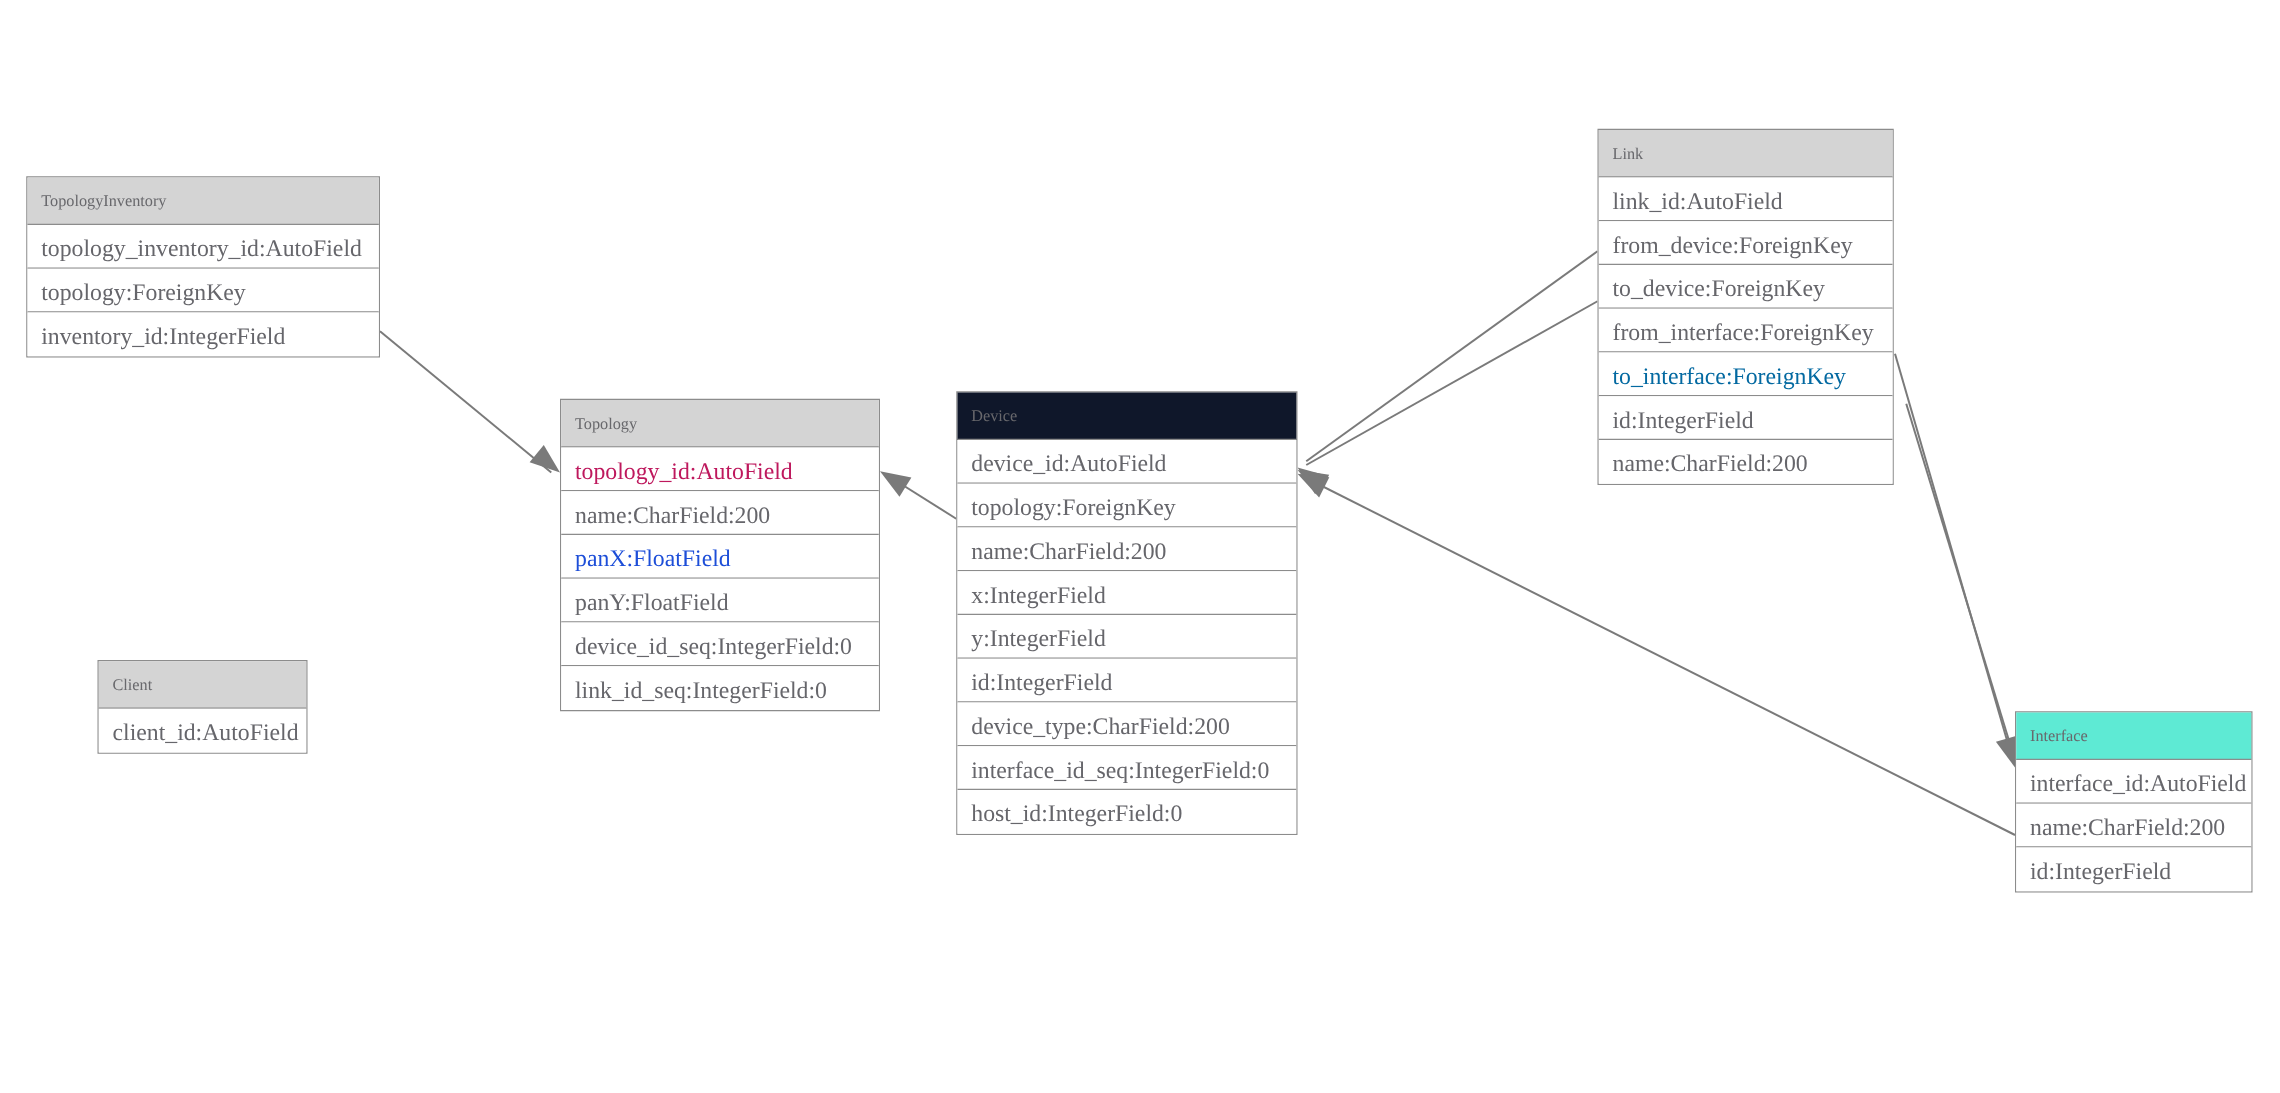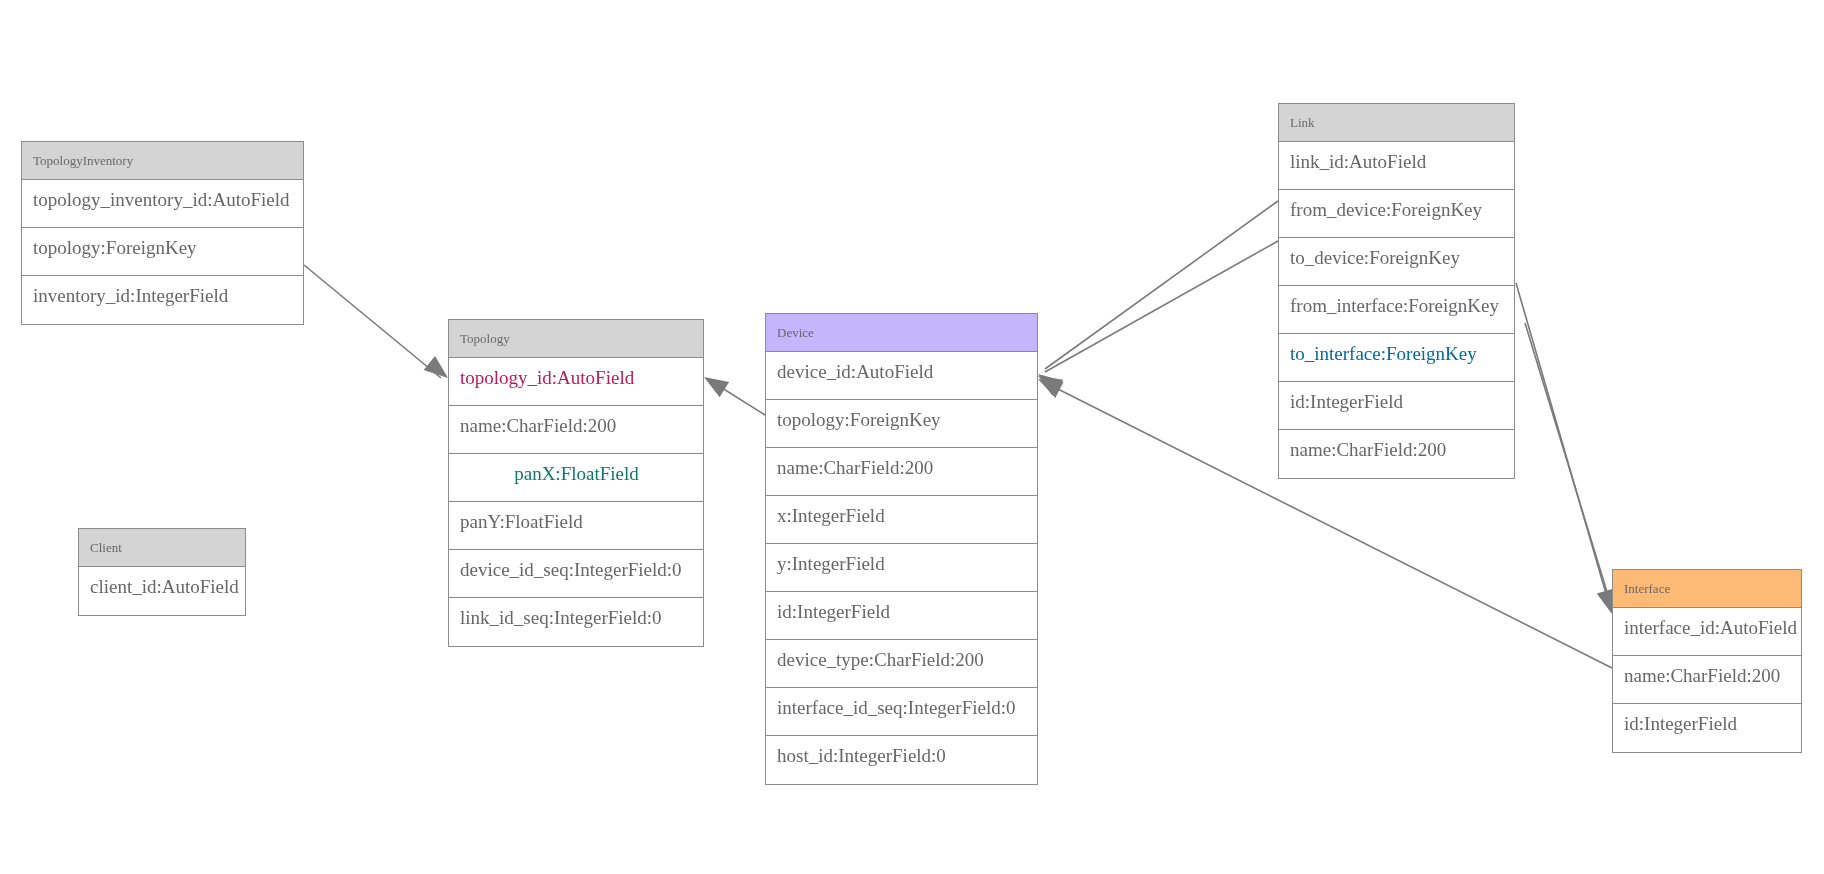--- a/index.html
+++ b/index.html
@@ -40,21 +40,21 @@
     background: #d4d4d4;
     border-bottom: 1px solid #8c8c8c;
     color: #68686c;
     font-size: 13px;
     padding: 0 0 0 11px;
     white-space: nowrap;
     overflow: hidden;
   }
   .entity-row {
     box-sizing: border-box;
-    height: 48px;
+    height: 35px;
     line-height: 40px;
     border-bottom: 1px solid #8c8c8c;
     color: #66666b;
     font-size: 19px;
     padding: 0 10px 0 11px;
     white-space: nowrap;
     overflow: hidden;
     background: #ffffff;
   }
   .entity-row:last-child {
@@ -105,27 +105,27 @@
         <div class="entity-row" style="color: rgb(102, 102, 107); border-bottom-color: rgb(140, 140, 140);">inventory_id:IntegerField</div>
       </div>
       <div class="entity" style="left: 78px; top: 528px; width: 168px; border-color: rgb(140, 140, 140);">
         <div class="entity-header" style="background: rgb(212, 212, 212); border-bottom-color: rgb(140, 140, 140);">Client</div>
         <div class="entity-row" style="color: rgb(102, 102, 107); border-bottom-color: rgb(140, 140, 140);">client_id:AutoField</div>
       </div>
       <div class="entity" style="left: 448px; top: 319px; width: 256px; border-color: rgb(140, 140, 140);">
         <div class="entity-header" style="background: rgb(212, 212, 212); border-bottom-color: rgb(140, 140, 140);">Topology</div>
         <div class="entity-row" style="color: #be185d; border-bottom-color: rgb(140, 140, 140);">topology_id:AutoField</div>
         <div class="entity-row" style="color: rgb(102, 102, 107); border-bottom-color: rgb(140, 140, 140);">name:CharField:200</div>
-        <div class="entity-row" style="color: #0f766e; border-bottom-color: rgb(140, 140, 140); text-align: center;">panX:FloatField</div>
+        <div class="entity-row" style="color: #1d4ed8; border-bottom-color: rgb(140, 140, 140);">panX:FloatField</div>
         <div class="entity-row" style="color: rgb(102, 102, 107); border-bottom-color: rgb(140, 140, 140);">panY:FloatField</div>
         <div class="entity-row" style="color: rgb(102, 102, 107); border-bottom-color: rgb(140, 140, 140);">device_id_seq:IntegerField:0</div>
         <div class="entity-row" style="color: rgb(102, 102, 107); border-bottom-color: rgb(140, 140, 140);">link_id_seq:IntegerField:0</div>
       </div>
       <div class="entity" style="left: 765px; top: 313px; width: 273px; border-color: rgb(140, 140, 140);">
-        <div class="entity-header" style="background: #c4b5fd; border-bottom-color: rgb(140, 140, 140); font-family: Liberation Serif, serif;">Device</div>
+        <div class="entity-header" style="background: #0f172a; border-bottom-color: rgb(140, 140, 140); font-family: Liberation Serif, serif;">Device</div>
         <div class="entity-row" style="color: rgb(102, 102, 107); border-bottom-color: rgb(140, 140, 140);">device_id:AutoField</div>
         <div class="entity-row" style="color: rgb(102, 102, 107); border-bottom-color: rgb(140, 140, 140);">topology:ForeignKey</div>
         <div class="entity-row" style="color: rgb(102, 102, 107); border-bottom-color: rgb(140, 140, 140);">name:CharField:200</div>
         <div class="entity-row" style="color: rgb(102, 102, 107); border-bottom-color: rgb(140, 140, 140);">x:IntegerField</div>
         <div class="entity-row" style="color: rgb(102, 102, 107); border-bottom-color: rgb(140, 140, 140);">y:IntegerField</div>
         <div class="entity-row" style="color: rgb(102, 102, 107); border-bottom-color: rgb(140, 140, 140);">id:IntegerField</div>
         <div class="entity-row" style="color: rgb(102, 102, 107); border-bottom-color: rgb(140, 140, 140);">device_type:CharField:200</div>
         <div class="entity-row" style="color: rgb(102, 102, 107); border-bottom-color: rgb(140, 140, 140);">interface_id_seq:IntegerField:0</div>
         <div class="entity-row" style="color: rgb(102, 102, 107); border-bottom-color: rgb(140, 140, 140);">host_id:IntegerField:0</div>
       </div>
@@ -133,20 +133,20 @@
         <div class="entity-header" style="background: rgb(212, 212, 212); border-bottom-color: rgb(140, 140, 140);">Link</div>
         <div class="entity-row" style="color: rgb(102, 102, 107); border-bottom-color: rgb(140, 140, 140);">link_id:AutoField</div>
         <div class="entity-row" style="color: rgb(102, 102, 107); border-bottom-color: rgb(140, 140, 140);">from_device:ForeignKey</div>
         <div class="entity-row" style="color: rgb(102, 102, 107); border-bottom-color: rgb(140, 140, 140);">to_device:ForeignKey</div>
         <div class="entity-row" style="color: rgb(102, 102, 107); border-bottom-color: rgb(140, 140, 140);">from_interface:ForeignKey</div>
         <div class="entity-row" style="color: #0369a1; border-bottom-color: rgb(140, 140, 140);">to_interface:ForeignKey</div>
         <div class="entity-row" style="color: rgb(102, 102, 107); border-bottom-color: rgb(140, 140, 140);">id:IntegerField</div>
         <div class="entity-row" style="color: rgb(102, 102, 107); border-bottom-color: rgb(140, 140, 140);">name:CharField:200</div>
       </div>
       <div class="entity" style="left: 1612px; top: 569px; width: 190px; border-color: rgb(140, 140, 140);">
-        <div class="entity-header" style="background: #fdba74; border-bottom-color: rgb(140, 140, 140);">Interface</div>
+        <div class="entity-header" style="background: #5eead4; border-bottom-color: rgb(140, 140, 140);">Interface</div>
         <div class="entity-row" style="color: rgb(102, 102, 107); border-bottom-color: rgb(140, 140, 140);">interface_id:AutoField</div>
         <div class="entity-row" style="color: rgb(102, 102, 107); border-bottom-color: rgb(140, 140, 140);">name:CharField:200</div>
         <div class="entity-row" style="color: rgb(102, 102, 107); border-bottom-color: rgb(140, 140, 140);">id:IntegerField</div>
       </div>
     </div>
 
 </div>
 
 </body></html>

